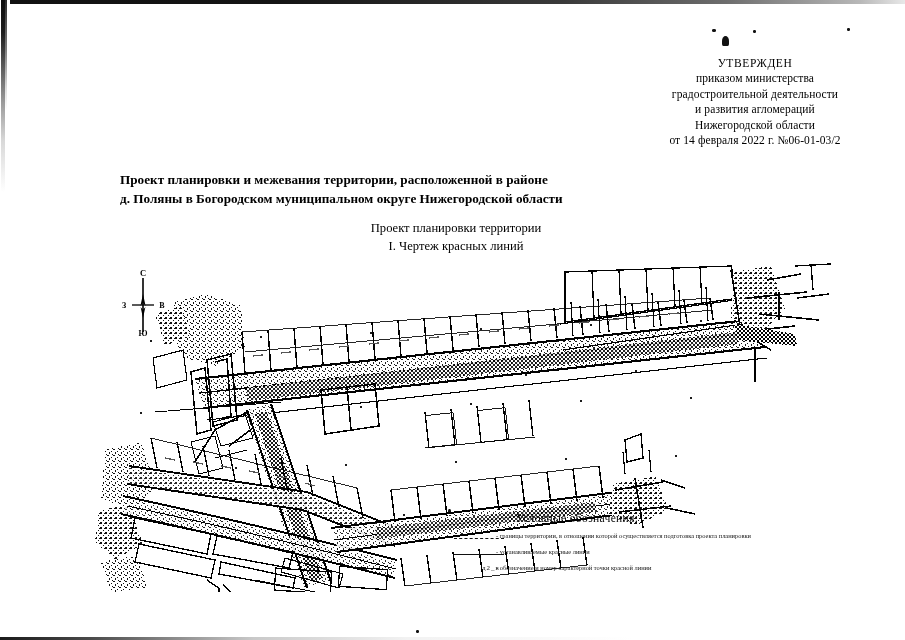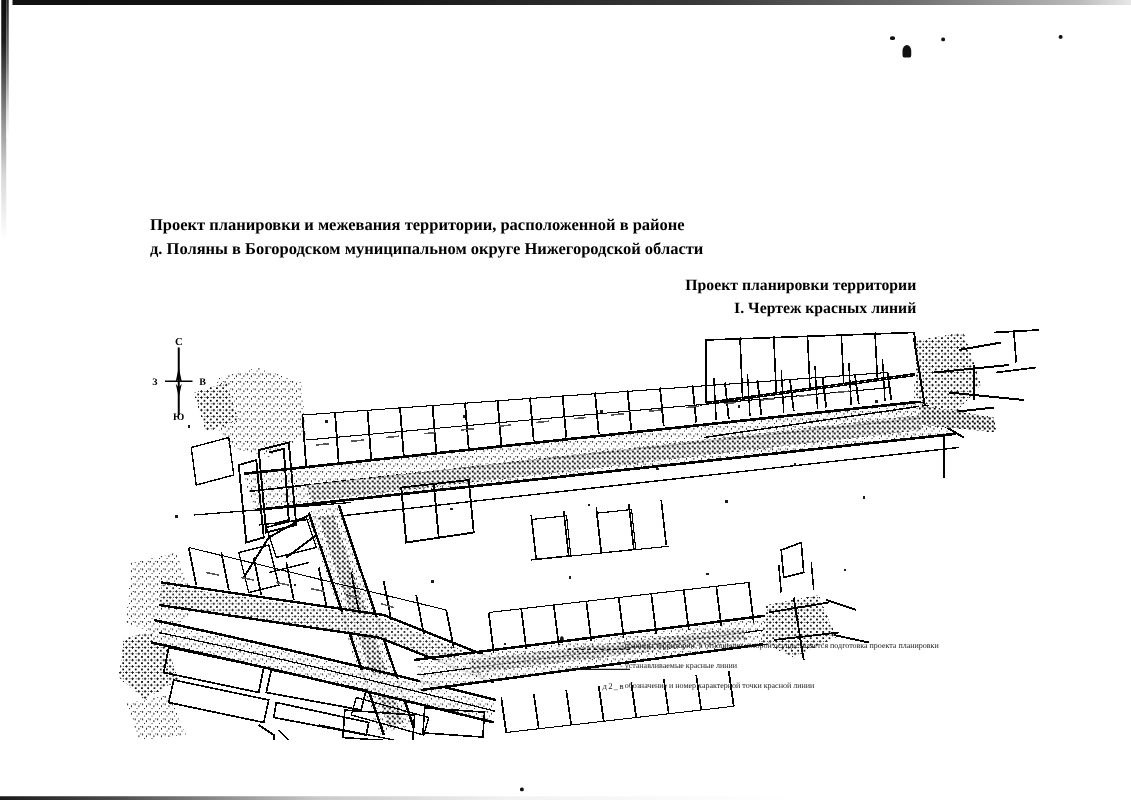--- a/index.html
+++ b/index.html
@@ -63,25 +63,25 @@
     position: absolute;
     left: 120px; top: 170px;
     width: 680px;
     text-align: left;
     font-size: 13.2px;
     font-weight: bold;
     line-height: 19px;
   }
   .doc-subtitle {
     position: absolute;
-    left: 213px; top: 220px;
+    left: 196px; top: 220px;
     width: 520px;
-    text-align: right;
+    text-align: center;
     font-size: 12.6px;
-    font-weight: bold;
+    font-weight: normal;
     line-height: 17.5px;
   }
 
   
   .compass { position: absolute; left: 112px; top: 266px; width: 66px; height: 72px; }
   .compass svg { display: block; }
 
   
   .map-area {
     position: absolute;
@@ -144,20 +144,28 @@
   <div class="scan-edge-left2"></div>
   <div class="scan-edge-bottom"></div>
 
   <div class="speck" style="left:712px;top:29px;width:4px;height:3px;"></div>
   <div class="speck" style="left:753px;top:30px;width:3px;height:3px;"></div>
   <div class="speck" style="left:847px;top:28px;width:3px;height:3px;"></div>
   <div class="speck" style="left:722px;top:36px;width:7px;height:10px;border-radius:50% 50% 20% 20%;"></div>
   <div class="speck" style="left:448px;top:509px;width:3px;height:5px;"></div>
   <div class="speck" style="left:416px;top:630px;width:3px;height:3px;"></div>
 
+  <div class="approval">
+    <div class="ttl">УТВЕРЖДЕН</div>
+    <div>приказом министерства</div>
+    <div>градостроительной деятельности</div>
+    <div>и развития агломераций</div>
+    <div>Нижегородской области</div>
+    <div>от 14 февраля 2022 г. №06-01-03/2</div>
+  </div>
 
   <div class="doc-title">
     <div>Проект планировки и межевания территории, расположенной в районе</div>
     <div>д. Поляны в Богородском муниципальном округе Нижегородской области</div>
   </div>
 
   <div class="doc-subtitle">
     <div>Проект планировки территории</div>
     <div>I. Чертеж красных линий</div>
   </div>
@@ -481,20 +489,21 @@
         <path d="M702,36 L734,32"></path>
       </g>
 
       <g stroke="#000" stroke-width="1.3" fill="none">
         <path d="M530,178 L546,172 L548,196 L532,200 Z"></path>
       </g>
     </svg>
   </div>
 
   <div class="legend">
+    <div class="legend-title">Условные обозначения:</div>
 
     <div class="legend-row">
       <span class="legend-sym dashed"></span>
       <span class="legend-txt">- границы территории, в отношении которой осуществляется подготовка проекта планировки</span>
     </div>
 
     <div class="legend-row">
       <span class="legend-sym solid"></span>
       <span class="legend-txt">- устанавливаемые красные линии</span>
     </div>

